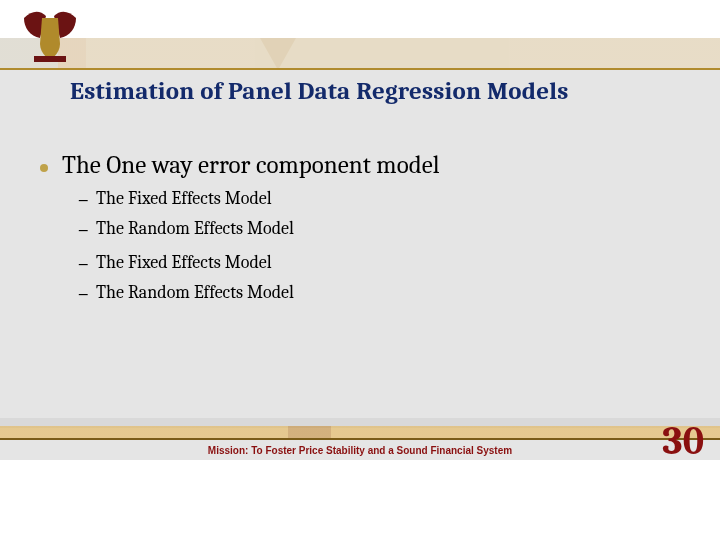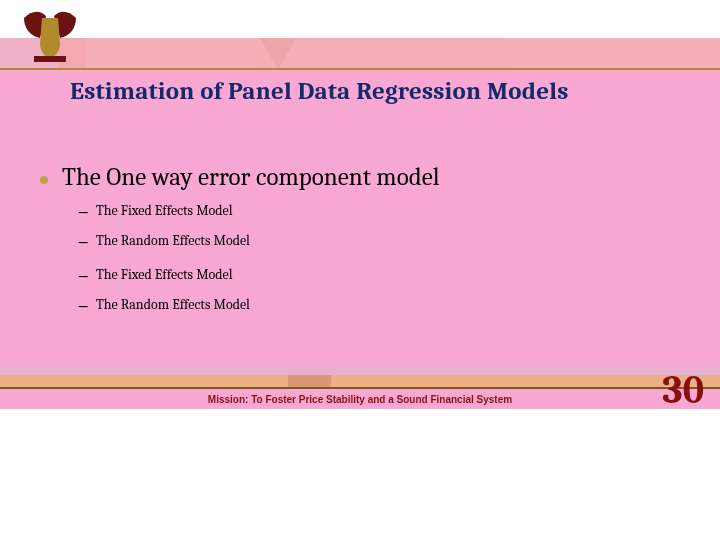--- a/index.html
+++ b/index.html
@@ -1,42 +1,42 @@
 <!DOCTYPE html>
 <html><head>
 <meta charset="utf-8">
 <style>
   * { box-sizing: border-box; margin: 0; padding: 0; }
   html, body { width: 720px; height: 540px; overflow: hidden; font-family: Cambria, Georgia, 'Times New Roman', serif; background: #fff; }
-  .slide { position: relative; width: 720px; height: 409px; background: #f9a8d4; text-decoration: underline; }
+  .slide { position: relative; width: 720px; height: 460px; background: #e5e5e5; text-decoration: underline; }
   
   .topbar { position: absolute; top: 0; left: 0; right: 0; height: 72px; }
   .top-stripe { position: absolute; top: 0; left: 0; right: 0; height: 38px; background: #fff; }
   .top-accent { position: absolute; top: 38px; left: 0; right: 0; height: 32px; background: linear-gradient(to right, #d6c9a3 0 8%, #e8a94a 8% 12%, #f0c36d 12% 100%); opacity: 0.25; }
   .top-accent::before{
     content:""; position:absolute; left:260px; top:0; width:36px; height:32px;
     background:#d49a2a; opacity:.9;
     clip-path: polygon(0 0, 100% 0, 50% 100%);
   }
   .top-line { position: absolute; top: 68px; left: 0; right: 0; height: 2px; background: #b08b2e; }
   .crest { position: absolute; top: 4px; left: 18px; width: 64px; height: 64px; }
   .crest svg { width: 64px; height: 64px; }
   .crest-center { fill:#b08a2b; }
   .crest-wing { fill:#6b1313; }
   
   .title { position: absolute; top: 76px; left: 70px; right: 40px; font-size: 25px; font-weight: 700; color: #132a6b; letter-spacing: .2px; }
   
   .body { position: absolute; top: 146px; left: 40px; right: 40px; }
-  .bullet-1 { display: flex; align-items: flex-start; margin-top: 16px; }
+  .bullet-1 { display: flex; align-items: flex-start; margin-top: 4px; }
   .bullet-1 .dot { width: 8px; height: 8px; border-radius: 50%; background: #bfa24a; margin-top: 14px; margin-right: 14px; flex: 0 0 auto; }
   .bullet-1 .txt { font-size: 25px; font-weight: 400; color: #000; }
   .sublist { margin-top: 6px; margin-left: 38px; }
   .bullet-2 { display: flex; align-items: flex-start; margin-top: 2px; }
   .bullet-2 .dash { width: 12px; margin-right: 6px; font-size: 21px; color: #000; line-height: 28px; }
-  .bullet-2 .txt { font-size: 14px; color: #000; line-height: 28px; }
+  .bullet-2 .txt { font-size: 18px; color: #000; line-height: 28px; }
   
   .bottombar { position: absolute; left: 0; right: 0; bottom: 0; height: 48px; }
   .bot-grey { position: absolute; bottom: 32px; left: 0; right: 0; height: 10px; background: #c4c4c4; opacity: .35; }
   .bot-accent { position: absolute; bottom: 22px; left: 0; right: 0; height: 12px; background: linear-gradient(to right, #e6b24a 0 40%, #c5872a 40% 46%, #e6b24a 46% 100%); opacity: .55; }
   .bot-line { position: absolute; bottom: 20px; left: 0; right: 0; height: 2px; background: #7a5c18; }
   .mission { position: absolute; bottom: 4px; left: 0; right: 0; text-align: center; font-family: Arial, sans-serif; font-size: 10px; color: #8a1010; font-weight: 700; }
   .pagenum { position: absolute; right: 16px; bottom: -4px; font-size: 40px; font-weight: 700; color: #8a1010; font-family: Cambria, Georgia, serif; }
 </style>
 </head>
 <body>

